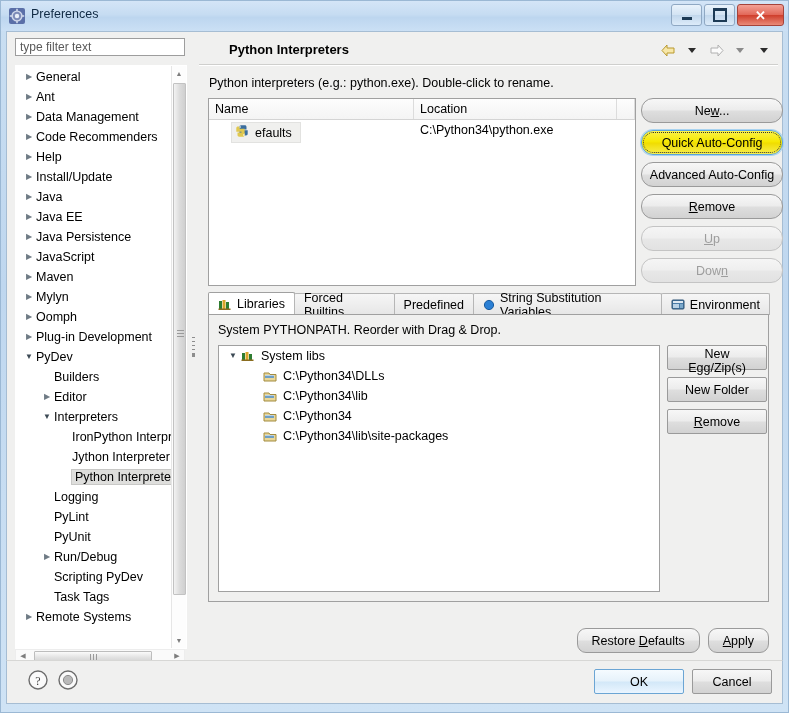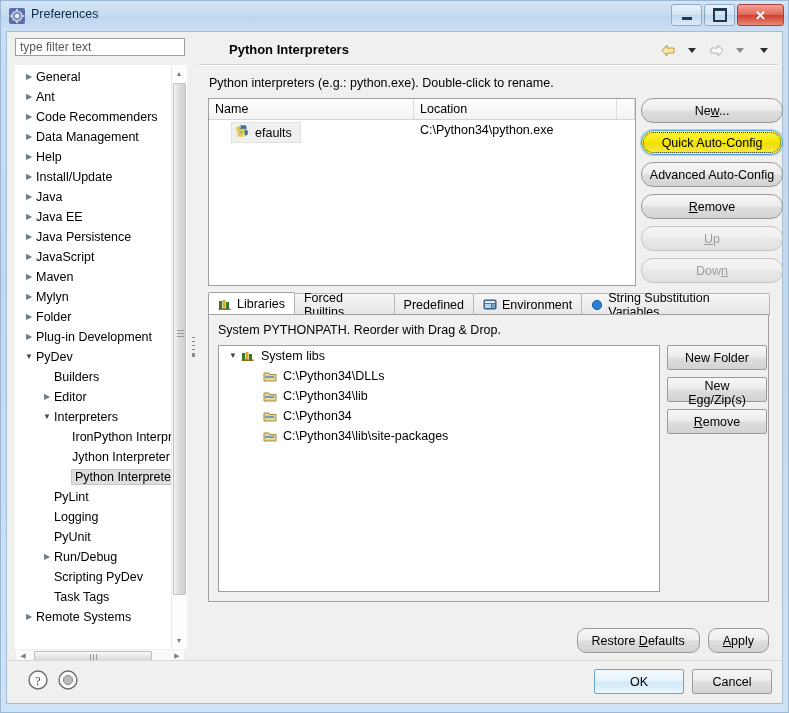--- a/index.html
+++ b/index.html
@@ -380,41 +380,41 @@
   </div>
 
   <div class="dlgbody">
 
     <input class="filterbox" type="text" placeholder="type filter text" style="">
 
     <div class="tree">
       <div class="tree-inner" id="tree-inner">
           <div class="tnode" style="padding-left: 6px;"><span class="arrow">▶</span><span class="lbl">General</span></div>
           <div class="tnode" style="padding-left: 6px;"><span class="arrow">▶</span><span class="lbl">Ant</span></div>
+          <div class="tnode" style="padding-left: 6px;"><span class="arrow">▶</span><span class="lbl">Data Management</span></div>
           <div class="tnode" style="padding-left: 6px;"><span class="arrow">▶</span><span class="lbl">Code Recommenders</span></div>
-          <div class="tnode" style="padding-left: 6px;"><span class="arrow">▶</span><span class="lbl">Data Management</span></div>
           <div class="tnode" style="padding-left: 6px;"><span class="arrow">▶</span><span class="lbl">Help</span></div>
           <div class="tnode" style="padding-left: 6px;"><span class="arrow">▶</span><span class="lbl">Install/Update</span></div>
           <div class="tnode" style="padding-left: 6px;"><span class="arrow">▶</span><span class="lbl">Java</span></div>
           <div class="tnode" style="padding-left: 6px;"><span class="arrow">▶</span><span class="lbl">Java EE</span></div>
           <div class="tnode" style="padding-left: 6px;"><span class="arrow">▶</span><span class="lbl">Java Persistence</span></div>
           <div class="tnode" style="padding-left: 6px;"><span class="arrow">▶</span><span class="lbl">JavaScript</span></div>
           <div class="tnode" style="padding-left: 6px;"><span class="arrow">▶</span><span class="lbl">Maven</span></div>
           <div class="tnode" style="padding-left: 6px;"><span class="arrow">▶</span><span class="lbl">Mylyn</span></div>
-          <div class="tnode" style="padding-left: 6px;"><span class="arrow">▶</span><span class="lbl">Folder</span></div>
+          <div class="tnode" style="padding-left: 6px;"><span class="arrow">▶</span><span class="lbl">Oomph</span></div>
           <div class="tnode" style="padding-left: 6px;"><span class="arrow">▶</span><span class="lbl">Plug-in Development</span></div>
           <div class="tnode" style="padding-left: 6px;"><span class="arrow open">▼</span><span class="lbl">PyDev</span></div>
           <div class="tnode" style="padding-left: 24px;"><span class="arrow"></span><span class="lbl">Builders</span></div>
           <div class="tnode" style="padding-left: 24px;"><span class="arrow">▶</span><span class="lbl">Editor</span></div>
           <div class="tnode" style="padding-left: 24px;"><span class="arrow open">▼</span><span class="lbl">Interpreters</span></div>
           <div class="tnode" style="padding-left: 42px;"><span class="arrow"></span><span class="lbl">IronPython Interpreter</span></div>
           <div class="tnode" style="padding-left: 42px;"><span class="arrow"></span><span class="lbl">Jython Interpreter</span></div>
           <div class="tnode sel" style="padding-left: 42px;"><span class="arrow"></span><span class="lbl">Python Interpreter</span></div>
+          <div class="tnode" style="padding-left: 24px;"><span class="arrow"></span><span class="lbl">Logging</span></div>
           <div class="tnode" style="padding-left: 24px;"><span class="arrow"></span><span class="lbl">PyLint</span></div>
-          <div class="tnode" style="padding-left: 24px;"><span class="arrow"></span><span class="lbl">Logging</span></div>
           <div class="tnode" style="padding-left: 24px;"><span class="arrow"></span><span class="lbl">PyUnit</span></div>
           <div class="tnode" style="padding-left: 24px;"><span class="arrow">▶</span><span class="lbl">Run/Debug</span></div>
           <div class="tnode" style="padding-left: 24px;"><span class="arrow"></span><span class="lbl">Scripting PyDev</span></div>
           <div class="tnode" style="padding-left: 24px;"><span class="arrow"></span><span class="lbl">Task Tags</span></div>
           <div class="tnode" style="padding-left: 6px;"><span class="arrow">▶</span><span class="lbl">Remote Systems</span></div>
         </div>
 
       <div class="vsb">
         <div class="arw up">▲</div>
         <div class="thumb">
@@ -512,36 +512,36 @@
               <span>Libraries</span>
             </div>
             <div class="tab">
               <span>Forced Builtins</span>
             </div>
             <div class="tab">
               <span>Predefined</span>
             </div>
             <div class="tab">
               <span style="display: inline-flex;">
+                <svg width="12" height="12" viewBox="0 0 12 12">
+                  <circle cx="6" cy="6" r="4.6" fill="#2b7fd4" stroke="#1a5b9e"></circle>
+                </svg>
+              </span>
+              <span>String Substitution Variables</span>
+            </div>
+            <div class="tab">
+              <span style="display: inline-flex;">
                 <svg width="14" height="14" viewBox="0 0 14 14">
                   <rect x="1" y="2" width="12" height="9" rx="1" fill="#4a7ca8" stroke="#2c5275"></rect>
                   <rect x="2" y="3" width="10" height="2" fill="#dfe9f2"></rect>
                   <rect x="2" y="6" width="6" height="4" fill="#b9d2e6"></rect>
                   <path d="M9 6h3v4H9z" fill="#7aa8cb"></path>
                 </svg>
               </span>
               <span>Environment</span>
-            </div>
-            <div class="tab">
-              <span style="display: inline-flex;">
-                <svg width="12" height="12" viewBox="0 0 12 12">
-                  <circle cx="6" cy="6" r="4.6" fill="#2b7fd4" stroke="#1a5b9e"></circle>
-                </svg>
-              </span>
-              <span>String Substitution Variables</span>
             </div>
           </div>
         <div class="tabpanel">
           <div class="pathnote">System PYTHONPATH.  Reorder with Drag &amp; Drop.</div>
           <div class="libtree" id="libtree">
               <div class="lnode" style="padding-left: 6px;">
                 <span class="arrow">▼</span>
                 <span style="display: inline-flex; margin-right: 5px;">
                   <svg width="15" height="14" viewBox="0 0 15 14">
                     <rect x="1" y="4" width="3" height="7" fill="#2e7d32"></rect>
@@ -591,22 +591,22 @@
                   <svg width="15" height="14" viewBox="0 0 15 14">
                     <path d="M1 4h5l1 1.5h6V12H1z" fill="#e8d79a" stroke="#a38b3e"></path>
                     <rect x="2" y="6" width="9" height="3" fill="#6f9fc4"></rect>
                     <rect x="2" y="6" width="9" height="1" fill="#b9d2e6"></rect>
                   </svg>
                 </span>
                 <span>C:\Python34\lib\site-packages</span>
               </div>
             </div>
           <div class="libbtns" id="libbtns">
+              <button class="btn2">New Egg/Zip(s)</button>
               <button class="btn2">New Folder</button>
-              <button class="btn2">New Egg/Zip(s)</button>
               <button class="btn2"><u>R</u>emove</button>
             </div>
         </div>
       </div>
 
       <div class="botbtns" id="botbtns">
           <button class="btn3">Restore <u>D</u>efaults</button>
           <button class="btn3"><u>A</u>pply</button>
         </div>
     </div>

